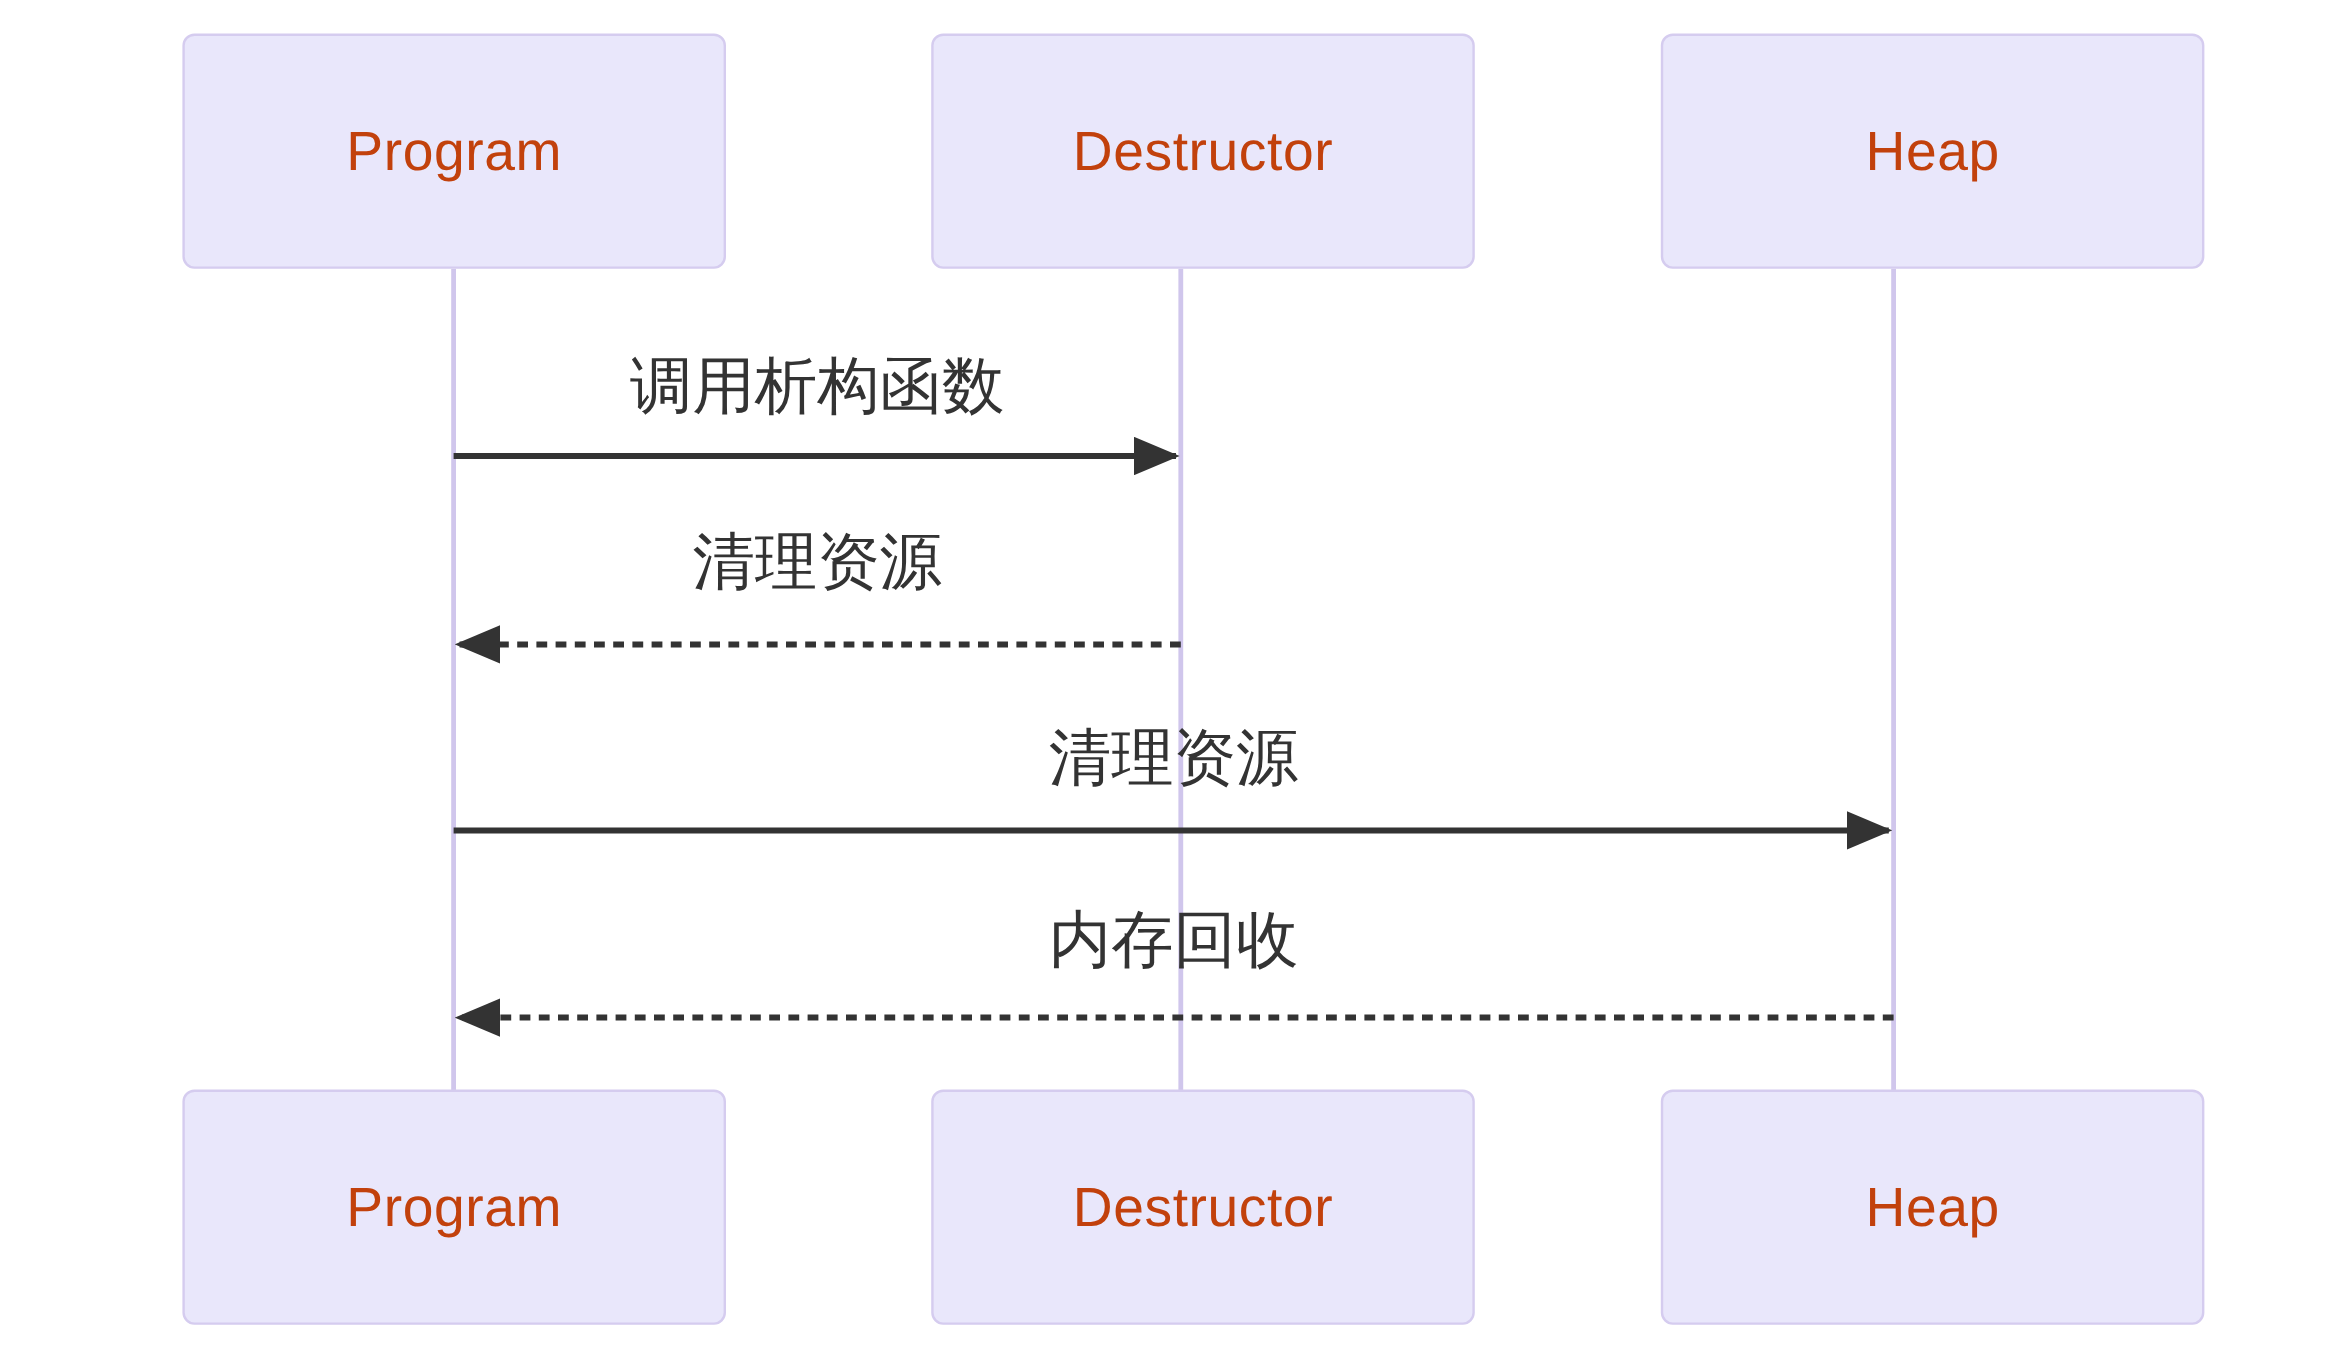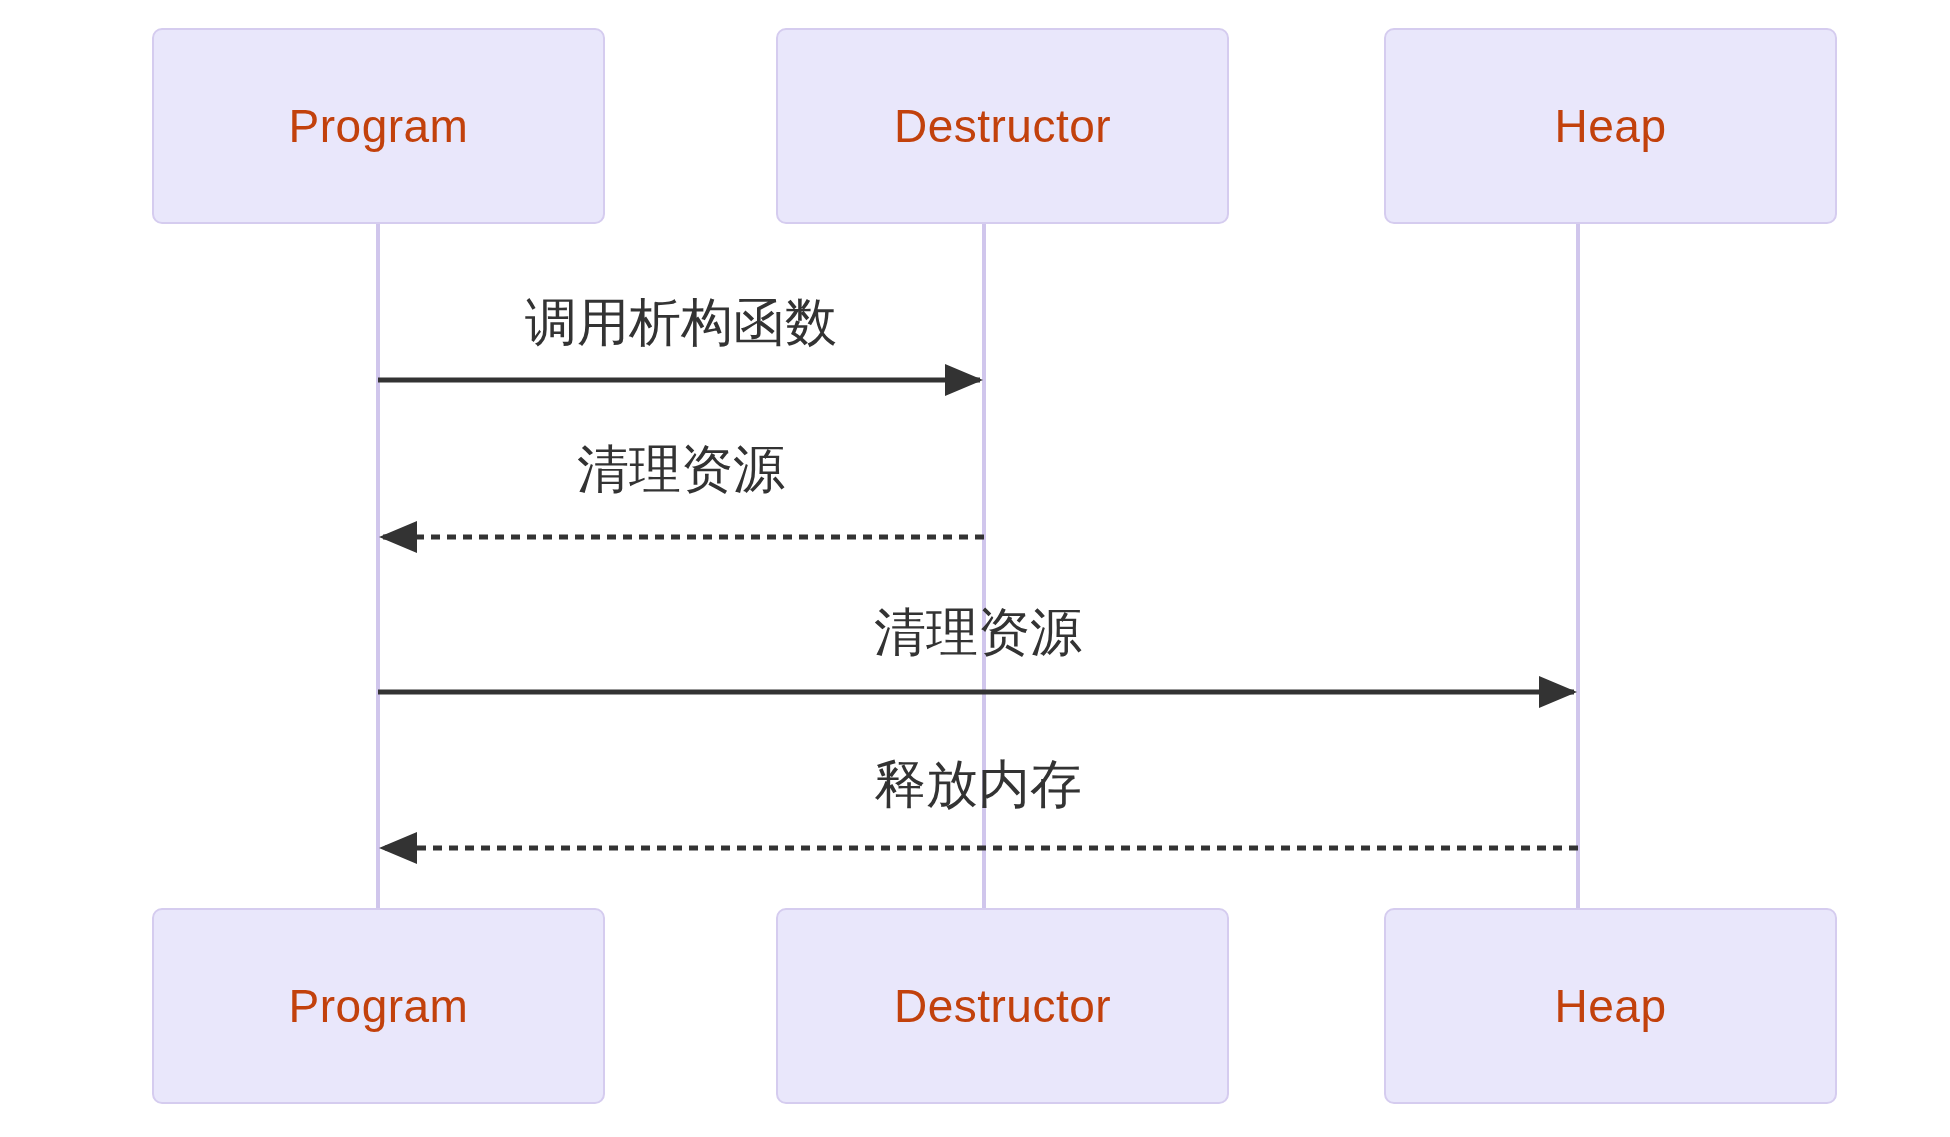--- a/index.html
+++ b/index.html
@@ -104,21 +104,21 @@
     </defs>
     <line class="msg-line solid" x1="378" y1="380" x2="980" y2="380" marker-end="url(#arrowhead)"></line>
     <line class="msg-line dashed" x1="984" y1="537" x2="382" y2="537" marker-end="url(#arrowhead)"></line>
     <line class="msg-line solid" x1="378" y1="692" x2="1574" y2="692" marker-end="url(#arrowhead)"></line>
     <line class="msg-line dashed" x1="1578" y1="848" x2="382" y2="848" marker-end="url(#arrowhead)"></line>
   </svg>
 
   <div class="msg-label span-12" style="top:296px">调用析构函数</div>
   <div class="msg-label span-12" style="top:443px">清理资源</div>
   <div class="msg-label span-13" style="top:606px">清理资源</div>
-  <div class="msg-label span-13" style="top:758px">释放内存</div>
+  <div class="msg-label span-13" style="top:758px">内存回收</div>
 
   <div class="actor row-bottom col-1">
     <span>Program</span>
   </div>
   <div class="actor row-bottom col-2">
     <span>Destructor</span>
   </div>
   <div class="actor row-bottom col-3">
     <span>Heap</span>
   </div>

